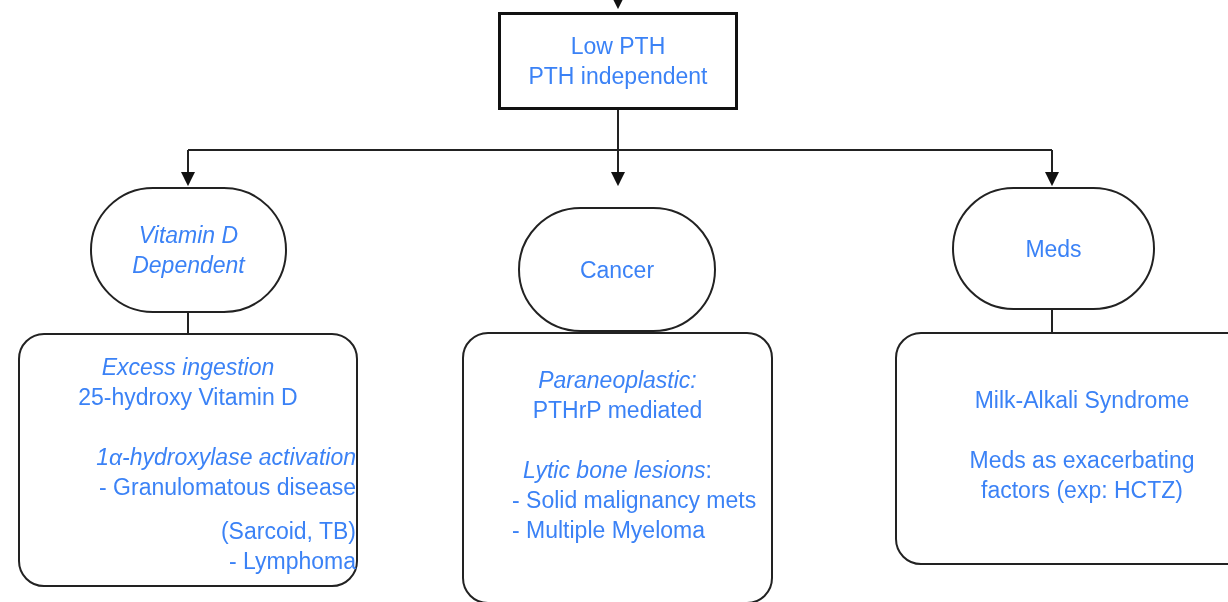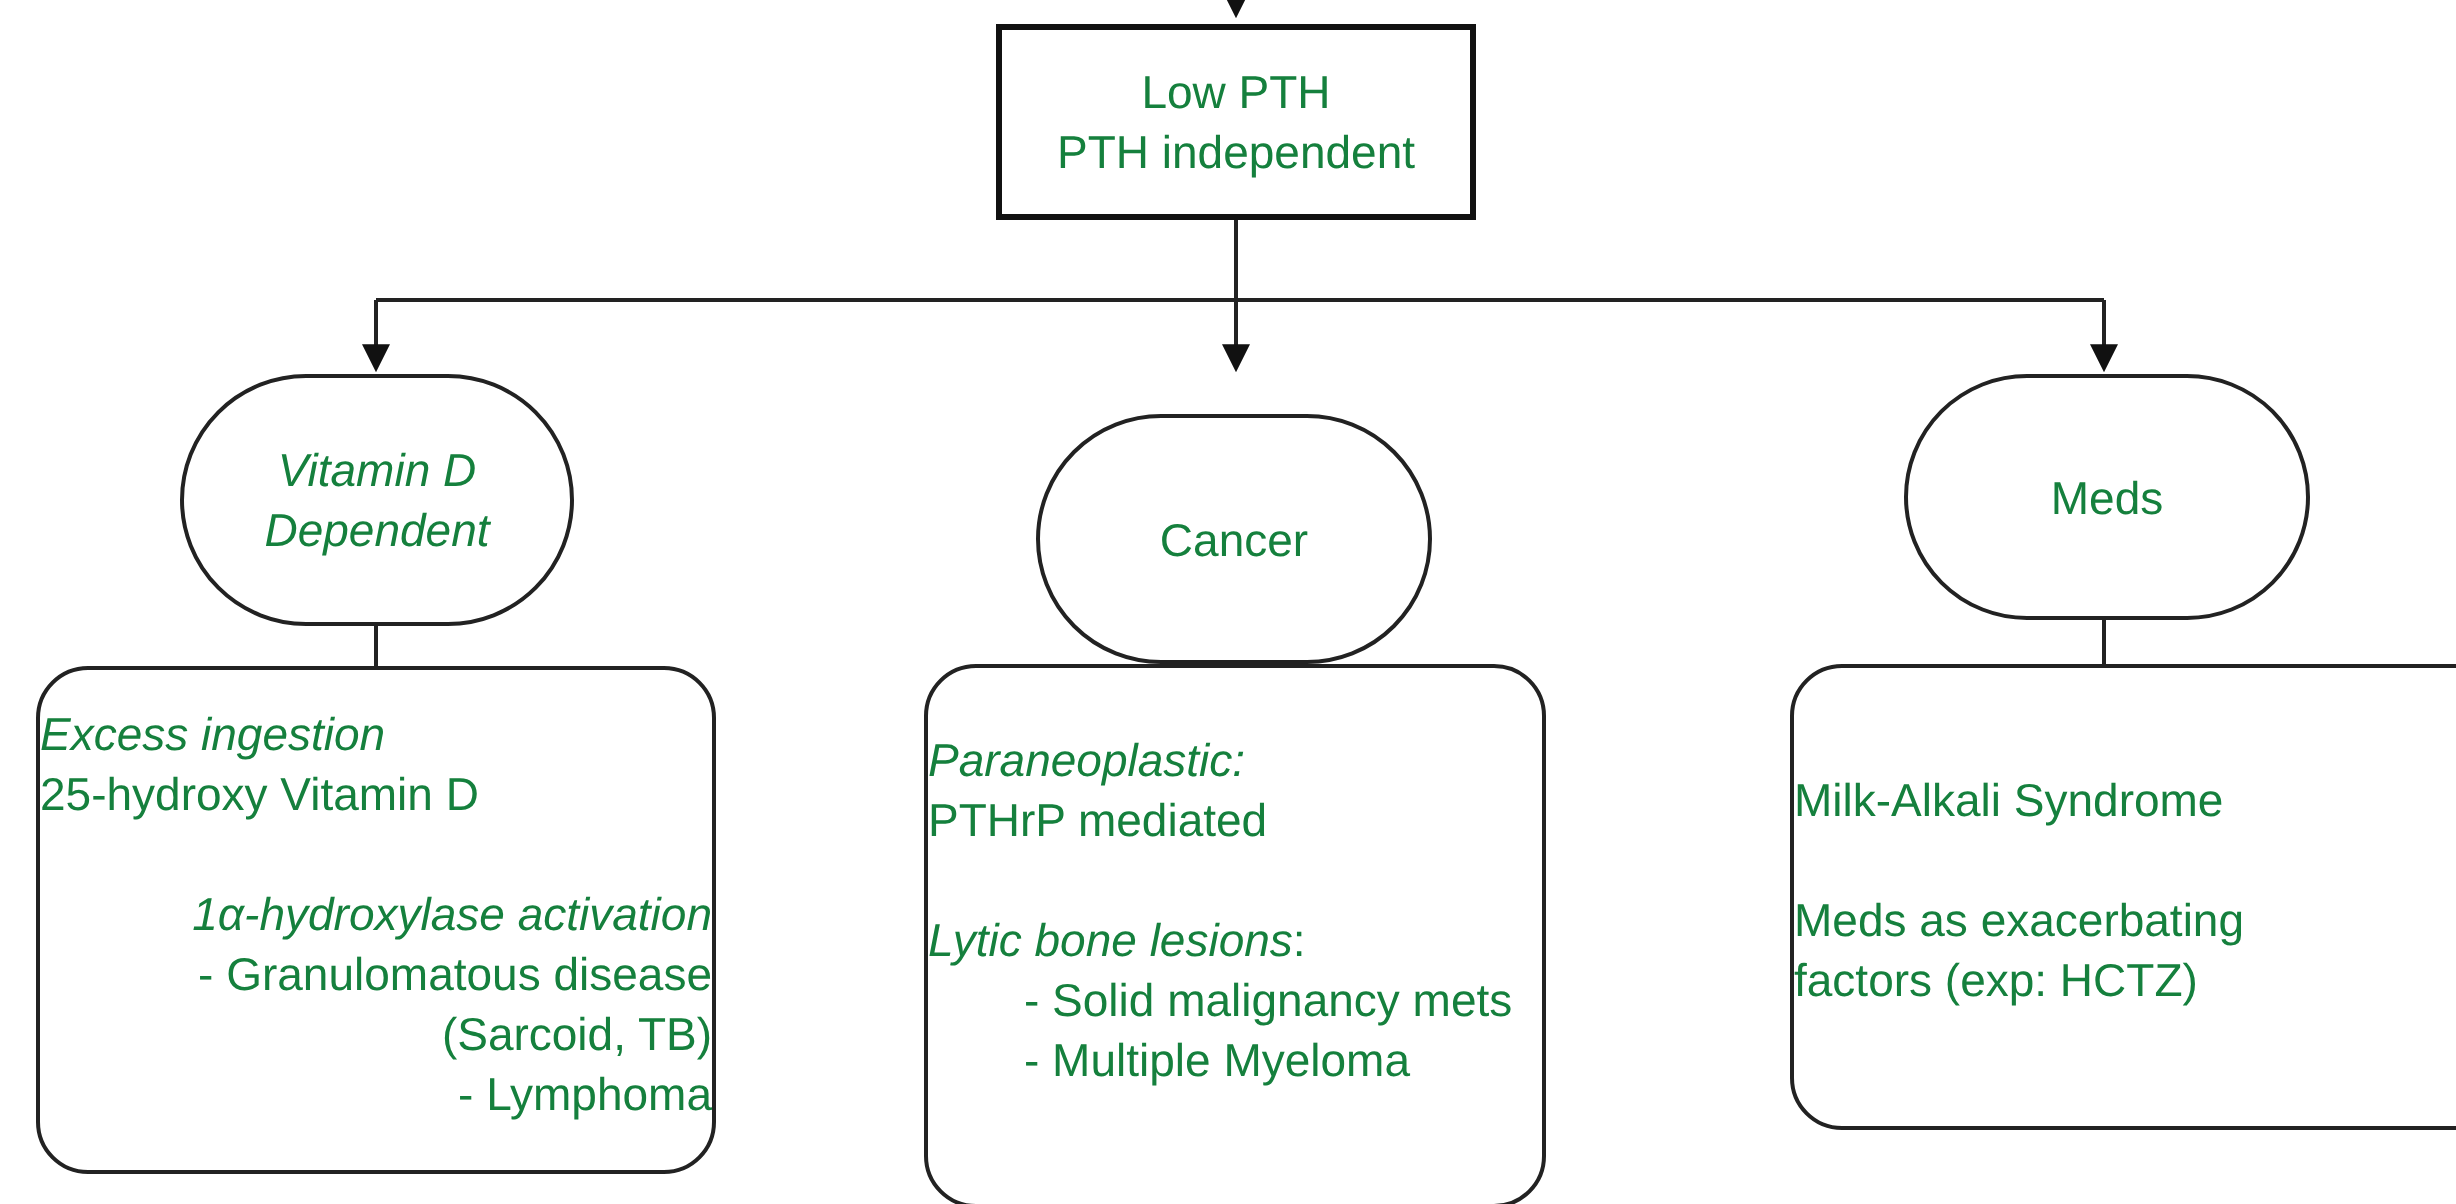--- a/index.html
+++ b/index.html
@@ -1,18 +1,18 @@
 <!DOCTYPE html>
 <html><head>
 <meta charset="utf-8">
 <style>
   html, body { margin:0; padding:0; background:#ffffff; }
   .canvas {
     position:relative; width:1228px; height:602px; background:#ffffff;
-    font-family:"Liberation Sans", sans-serif; color:#15803d; overflow:hidden;
+    font-family:"Liberation Sans", sans-serif; color:#3b82f6; overflow:hidden;
   }
   .canvas svg { position:absolute; left:0; top:0; }
   .node {
     position:absolute; box-sizing:border-box; background:#fff;
     display:flex; align-items:center; justify-content:center;
     text-align:center; white-space:pre-line;
     font-size:23px; line-height:30px;
   }
   .root-box { left:498px; top:12px; width:240px; height:98px; border:3.5px solid #111; }
   .stadium  { border:2px solid #222; border-radius:64px; }
@@ -20,24 +20,24 @@
   #st-cancer { left:518px; top:187px; width:198px; height:125px;margin-top:20px; }
   #st-other  { left:952px; top:187px; width:203px; height:123px; }
   .detail {
     position:absolute; box-sizing:border-box; background:#fff;
     border:2px solid #222; border-radius:26px;
     font-size:23px; line-height:30px;
   }
   #dt-vitd   { left:18px;  top:333px; width:340px; height:254px; padding-top:17px; }
   #dt-cancer { left:462px; top:332px; width:311px; height:272px; padding-top:31px; }
   #dt-other  { left:895px; top:332px; width:374px; height:233px; padding-top:51px; }
-  .c { }
+  .c { text-align:center; }
   .l { text-align:right; padding-left:12px; }
   .l2 { text-align:left; padding-left:8px;margin-left:40px; }
-  .indent { padding-left:57px; }
+  .indent { padding-left:57px;margin-top:14px; }
   .ital { font-style:italic; }
   .gap { height:30px; }
   .multiline { white-space:pre-line; }
 </style>
 </head>
 <body>
 
 <div class="canvas">
 
   <svg width="1228" height="602" viewBox="0 0 1228 602">

